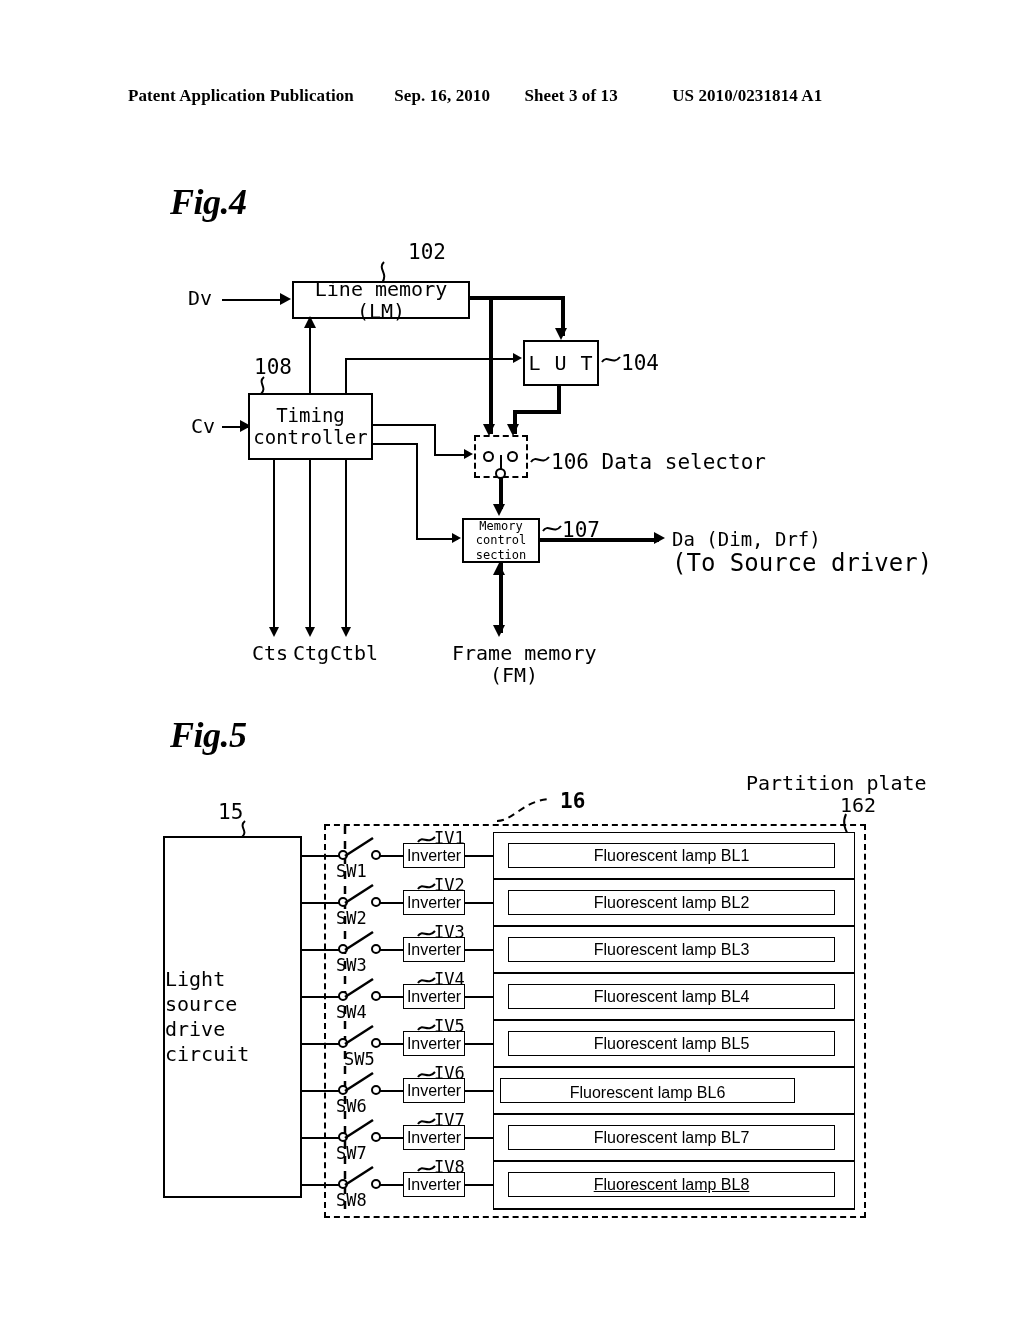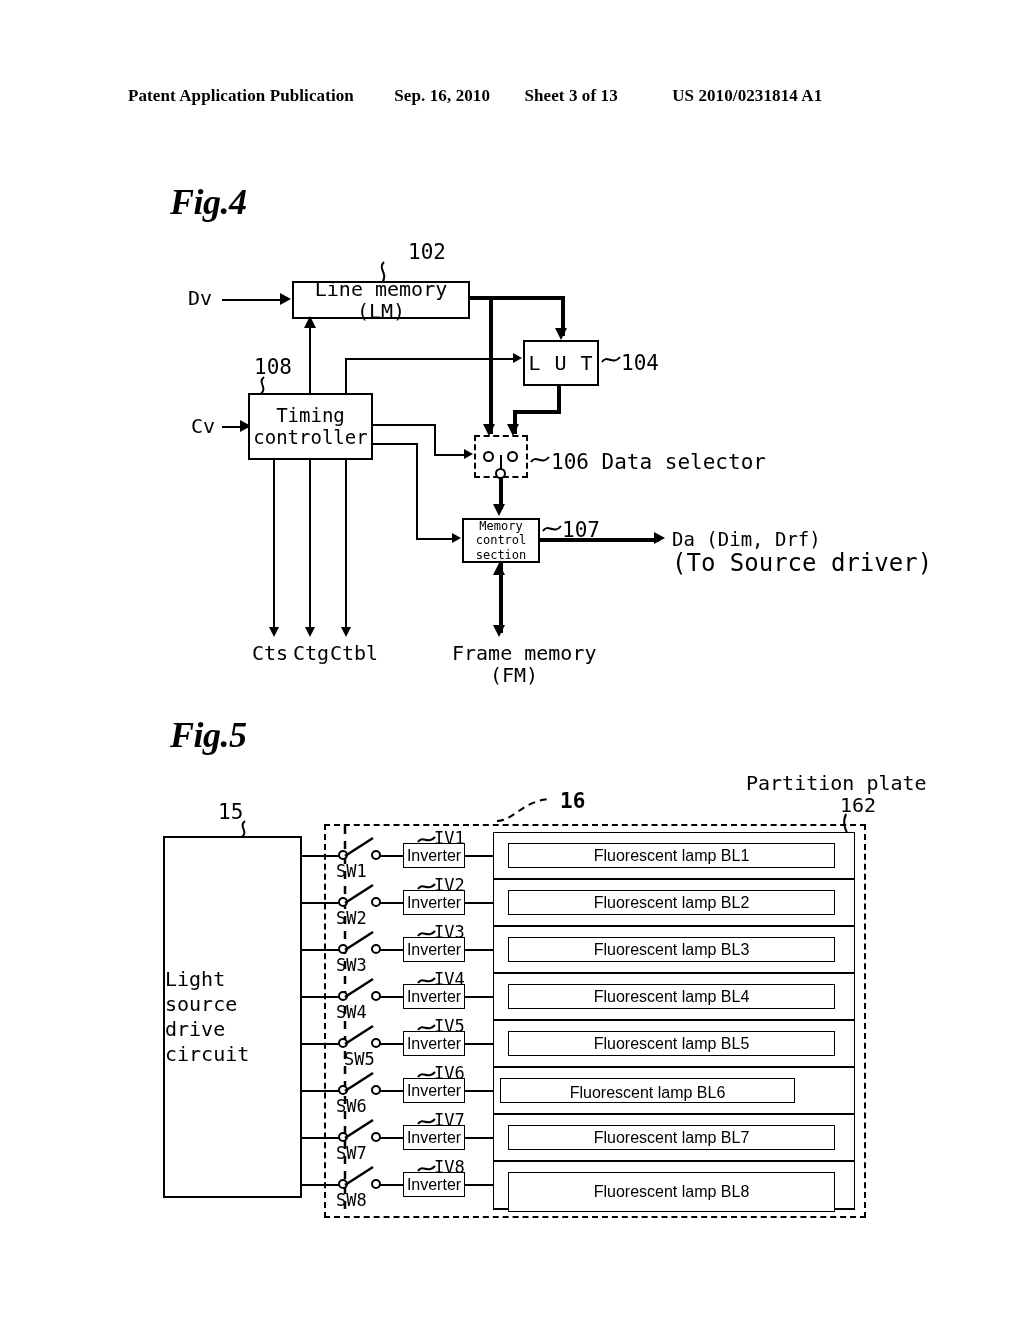--- a/index.html
+++ b/index.html
@@ -372,15 +372,15 @@
 <div class="hline" style="left:380px;top:1184px;width:23px;"></div>
 <svg class="squig" style="left:418px;top:1162px;" width="20" height="12">
     <path d="M0 9 C4 2, 10 12, 17 4" stroke="#000" stroke-width="2" fill="none"></path>
   </svg>
 <div class="lbl tech" style="left:434px;top:1157px;font-size:17px;">IV8</div>
 <div class="boxthin ctr sans" style="left:403px;top:1172px;width:62px;height:25px;font-size:16px;">
     <span>Inverter</span>
   </div>
 <div class="hline" style="left:464px;top:1184px;width:44px;"></div>
 <div class="boxthin" style="left:493px;top:1161px;width:362px;height:48px;"></div>
-<div class="boxthin ctr sans" style="left:508px;top:1172px;width:327px;height:40px;font-size:16px;">
+<div class="boxthin ctr sans" style="left:508px;top:1172px;width:327px;height:25px;font-size:16px;text-decoration:underline;">
     <span>Fluorescent  lamp  BL8</span>
   </div>
 
 </body></html>

